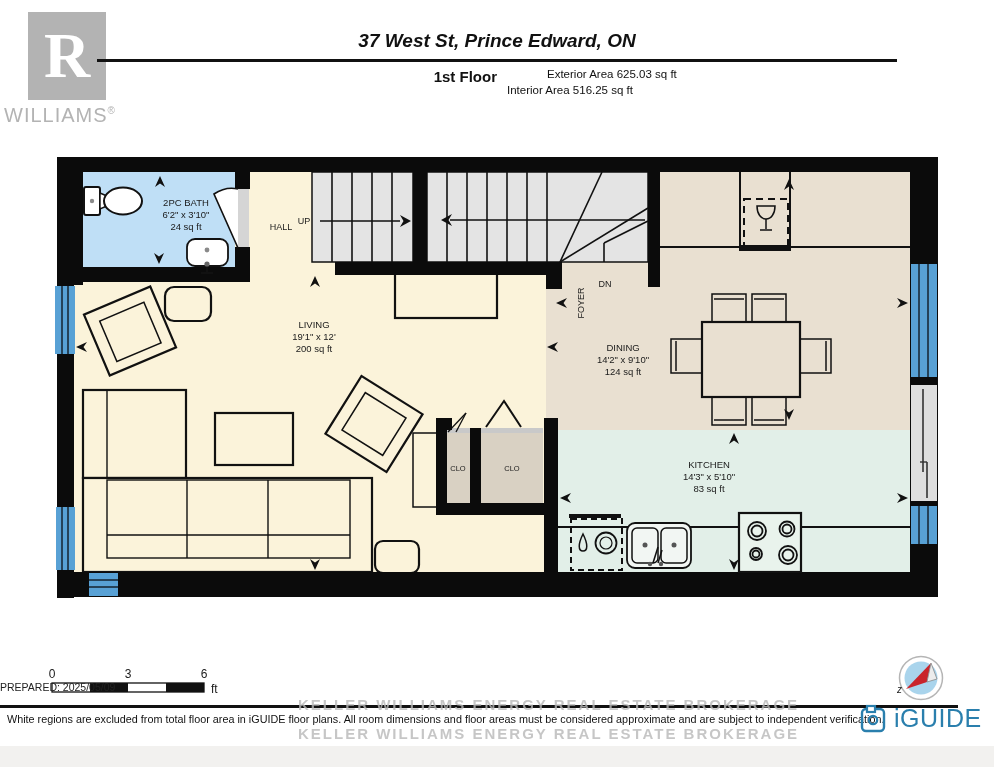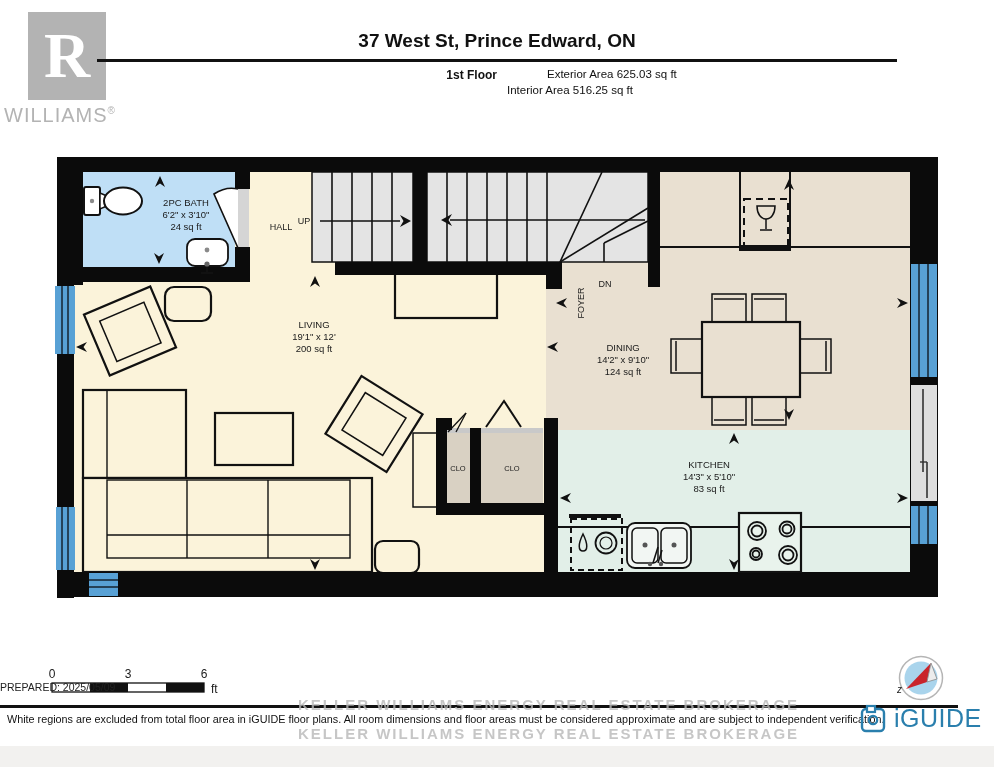--- a/index.html
+++ b/index.html
@@ -7,23 +7,23 @@
         font-family:"Liberation Sans",sans-serif;}
   #plan-svg{position:absolute;left:0;top:0;z-index:1;}
   .hdr{position:absolute;z-index:2;}
   #realtor-box{left:28px;top:12px;width:78px;height:88px;background:#b3b3b3;
                display:flex;align-items:center;justify-content:center;}
   #realtor-box .rglyph{color:#fff;font-family:"Liberation Serif",serif;font-weight:bold;
                font-size:64px;line-height:1;}
   #realtor-word{left:4px;top:104px;width:120px;color:#b3b3b3;font-size:20px;
                letter-spacing:1px;}
   #realtor-word sup{font-size:10px;}
-  #title{left:0;top:30px;width:994px;text-align:center;font-size:19px;font-weight:bold;color:#111;}
+  #title{left:0;top:30px;width:994px;text-align:center;font-size:19px;font-weight:bold;color:#111;font-style:italic;}
   #title-rule{left:97px;top:59px;width:800px;height:3px;background:#111;}
-  #floor-label{left:385px;top:68px;width:112px;text-align:right;font-size:12px;font-weight:bold;color:#111;}
+  #floor-label{left:385px;top:68px;width:112px;text-align:right;font-size:15px;font-weight:bold;color:#111;}
   #ext-area{left:507px;top:68px;font-size:11.5px;color:#111;padding-left:40px;}
   #int-area{left:507px;top:84px;font-size:11.5px;color:#111;}
   #prepared{left:0;top:681px;width:994px;text-align:left;font-size:10.5px;color:#222;}
   .watermark{left:298px;width:560px;color:#b9b9b9;opacity:.8;font-weight:bold;
              font-size:15px;letter-spacing:2px;white-space:nowrap;}
   #wm1{top:696px;}
   #wm2{top:725px;}
   #disclaimer{left:7px;top:713px;font-size:10.8px;color:#111;white-space:nowrap;}
   #iguide{left:860px;top:703px;display:flex;align-items:center;gap:7px;}
   #iguide .brand{color:#2a7fad;font-size:25px;letter-spacing:.5px;}

